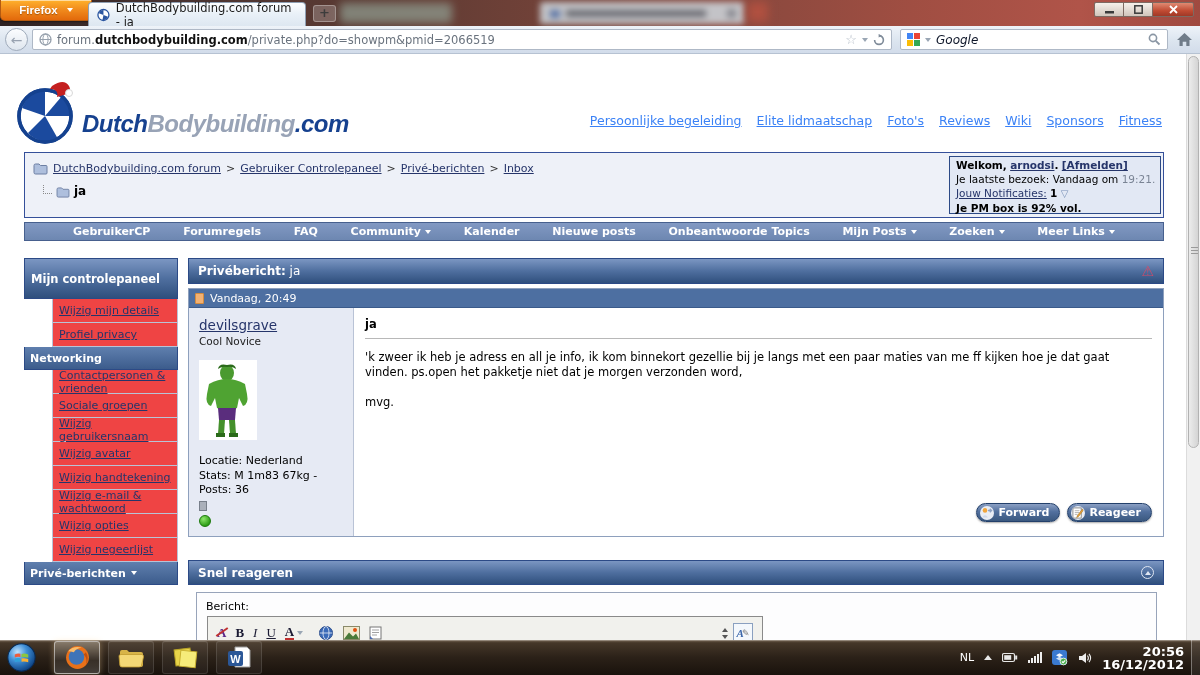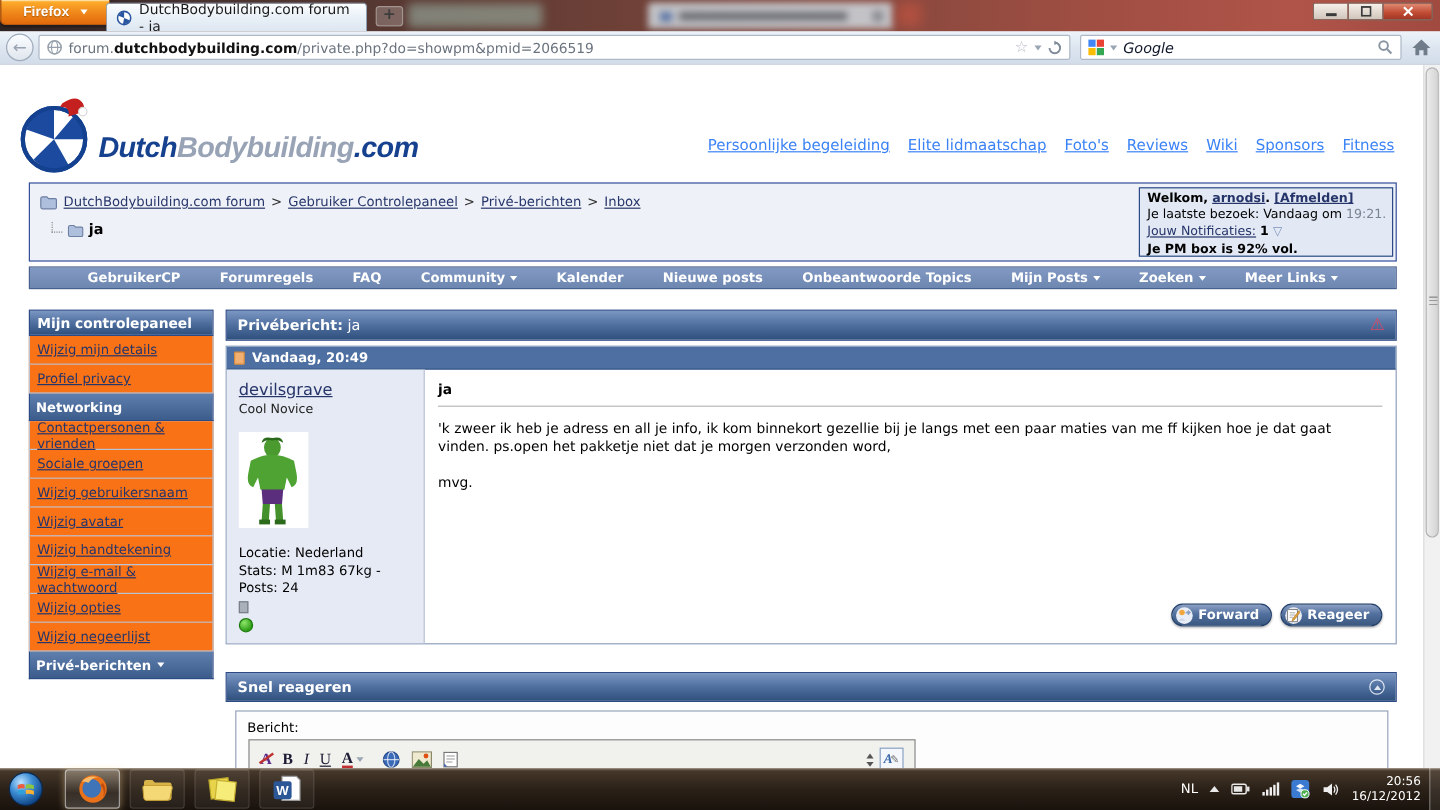--- a/index.html
+++ b/index.html
@@ -84,36 +84,36 @@
 
   
   .navbar { position:absolute; left:24px; top:168px; width:1140px; height:19px;
     background:linear-gradient(180deg,#8299c3 0%,#6d87b1 100%); border:1px solid #47608e;
     display:flex; align-items:center; justify-content:space-between; padding:0 48px;
     font-size:11px; font-weight:bold; color:#fff; }
   .navbar .nav-item { display:flex; align-items:center; gap:4px; white-space:nowrap; }
 
   
   .sidebar { position:absolute; left:24px; top:204px; width:154px; }
-  .sb-title { height:22px; background:linear-gradient(180deg,#7b96c2 0%,#4f6f9f 50%,#2f4f7d 100%);
+  .sb-title { height:41px; background:linear-gradient(180deg,#7b96c2 0%,#4f6f9f 50%,#2f4f7d 100%);
     border:1px solid #2c4a86; color:#fff; font-weight:bold; font-size:11.5px; display:flex; align-items:center; padding:0 6px; }
   .sb-cat { height:23px; background:linear-gradient(180deg,#5f7fae 0%,#3c5c8c 100%); border:1px solid #2c4a86; border-top:none;
     color:#fff; font-weight:bold; font-size:11px; display:flex; align-items:center; gap:5px; padding:0 5px; }
   .sb-cat.sb-cat-link span { text-decoration:underline; }
-  .sb-item { height:24px; background:#f97316; border:1px solid #b9c3d6; border-top:none; display:flex; align-items:center; padding:4px 6px; }
+  .sb-item { height:24px; background:#ef4444; border:1px solid #b9c3d6; border-top:none; display:flex; align-items:center; padding:4px 6px;margin-left:28px; }
 
   
   .main-title-block { position:absolute; left:188px; top:204px; width:976px; height:26px; border:1px solid #2c4a86;
     background:linear-gradient(180deg,#7b96c2 0%,#4f6f9f 50%,#2f4f7d 100%); color:#fff; font-size:12px;
     display:flex; align-items:center; justify-content:space-between; padding:0 9px; }
   .report-icon { color:#d84a66; font-size:14px; }
   .main-block { position:absolute; left:188px; top:234px; width:976px; height:249px; border:1px solid #8ea0bd;
     display:flex; flex-direction:column; background:#fff; }
   .date-bar { height:19px; background:#4d6fa1; color:#fff; font-size:11px; display:flex; align-items:center; gap:6px;
-    padding:0 6px; border-bottom:1px solid #3a5a8a;font-weight:bold; }
+    padding:0 6px; border-bottom:1px solid #3a5a8a; }
   .page-ico { width:9px; height:11px; background:#f2b173; border:1px solid #d58c3e; border-radius:1px; }
   .pm-row { flex:1; display:flex; }
   .author-col { width:165px; background:#e6eaf4; border-right:1px solid #b9c3d6; padding:9px 10px; display:flex; flex-direction:column; }
   .author-name { font-size:13.5px; }
   .author-rank { font-size:10.5px; color:#222; margin-top:2px; }
   .avatar-box { margin-top:13px; width:58px; height:80px; background:#fff; }
   .author-meta { margin-top:14px; line-height:14.5px; }
   .rep-icon { width:8px; height:10px; background:#aab0ba; border:1px solid #787f8a; margin-top:3px; }
   .online-dot { width:12px; height:12px; border-radius:50%; background:radial-gradient(circle at 35% 30%,#8ee66a,#2f9e18 70%);
     border:1px solid #1a7a0a; margin-top:auto; }
@@ -157,21 +157,21 @@
     background:linear-gradient(180deg,#7a6a58 0%,#453729 8%,#2b2118 50%,#19120c 100%);
     box-shadow:inset 0 1px 0 rgba(255,255,255,.25); }
   .task-btn { position:absolute; top:1px; width:46px; height:33px; border-radius:3px; display:flex; align-items:center; justify-content:center; }
   .task-btn.active { background:linear-gradient(180deg,rgba(255,245,225,.35),rgba(255,255,255,.08) 60%,rgba(255,255,255,.18));
     border:1px solid rgba(255,255,255,.5); box-shadow:0 0 6px rgba(255,220,160,.4); }
   .task-btn.idle { border:1px solid rgba(255,255,255,.12); background:rgba(255,255,255,.05); }
   .start-orb { position:absolute; left:7px; top:3px; }
   .tray { position:absolute; right:16px; top:0; height:35px; display:flex; align-items:center; gap:10px; color:#fff; }
   .tray-lang { font-size:11px; }
   .tray-up { width:0; height:0; border-left:4px solid transparent; border-right:4px solid transparent; border-bottom:5px solid #e8e8e8; }
-  .clock { text-align:right; font-size:10px; line-height:13px; }
+  .clock { text-align:right; font-size:13px; line-height:13px;font-weight:bold; }
   .show-desktop { position:absolute; right:0; top:0; width:9px; height:35px; border-left:1px solid rgba(255,255,255,.35); background:rgba(255,255,255,.08); }
   .sig-bars { display:flex; align-items:flex-end; gap:1px; }
   .sig-bars i { width:2px; background:#eee; display:block; }
 </style>
 </head>
 <body>
 
 <div class="screen">
 
   <div class="tab-strip">
@@ -410,21 +410,21 @@
               <path d="M19 48 L37 48 L36 60 L20 60 Z" fill="#5a2d7d"></path>
               <path d="M20 60 L26 60 L25 74 L19 74 Z" fill="#44902c"></path>
               <path d="M30 60 L36 60 L37 74 L31 74 Z" fill="#44902c"></path>
               <rect x="17" y="73" width="9" height="4" fill="#2a6a1a"></rect>
               <rect x="30" y="73" width="9" height="4" fill="#2a6a1a"></rect>
             </svg>
           </div>
           <div class="author-meta">
             <div>Locatie: Nederland</div>
             <div>Stats: M 1m83 67kg -</div>
-            <div>Posts: 24</div>
+            <div>Posts: 36</div>
             <div class="rep-icon"></div>
           </div>
           <div class="online-dot"></div>
         </div>
         <div class="msg-col">
           <div class="msg-title">ja</div>
           <hr class="msg-rule">
           <div class="msg-text">
             <div>'k zweer ik heb je adress en all je info, ik kom binnekort gezellie bij je langs met een paar maties van me ff kijken hoe je dat gaat vinden. ps.open het pakketje niet dat je morgen verzonden word,</div>
             <div class="msg-signoff">mvg.</div>

